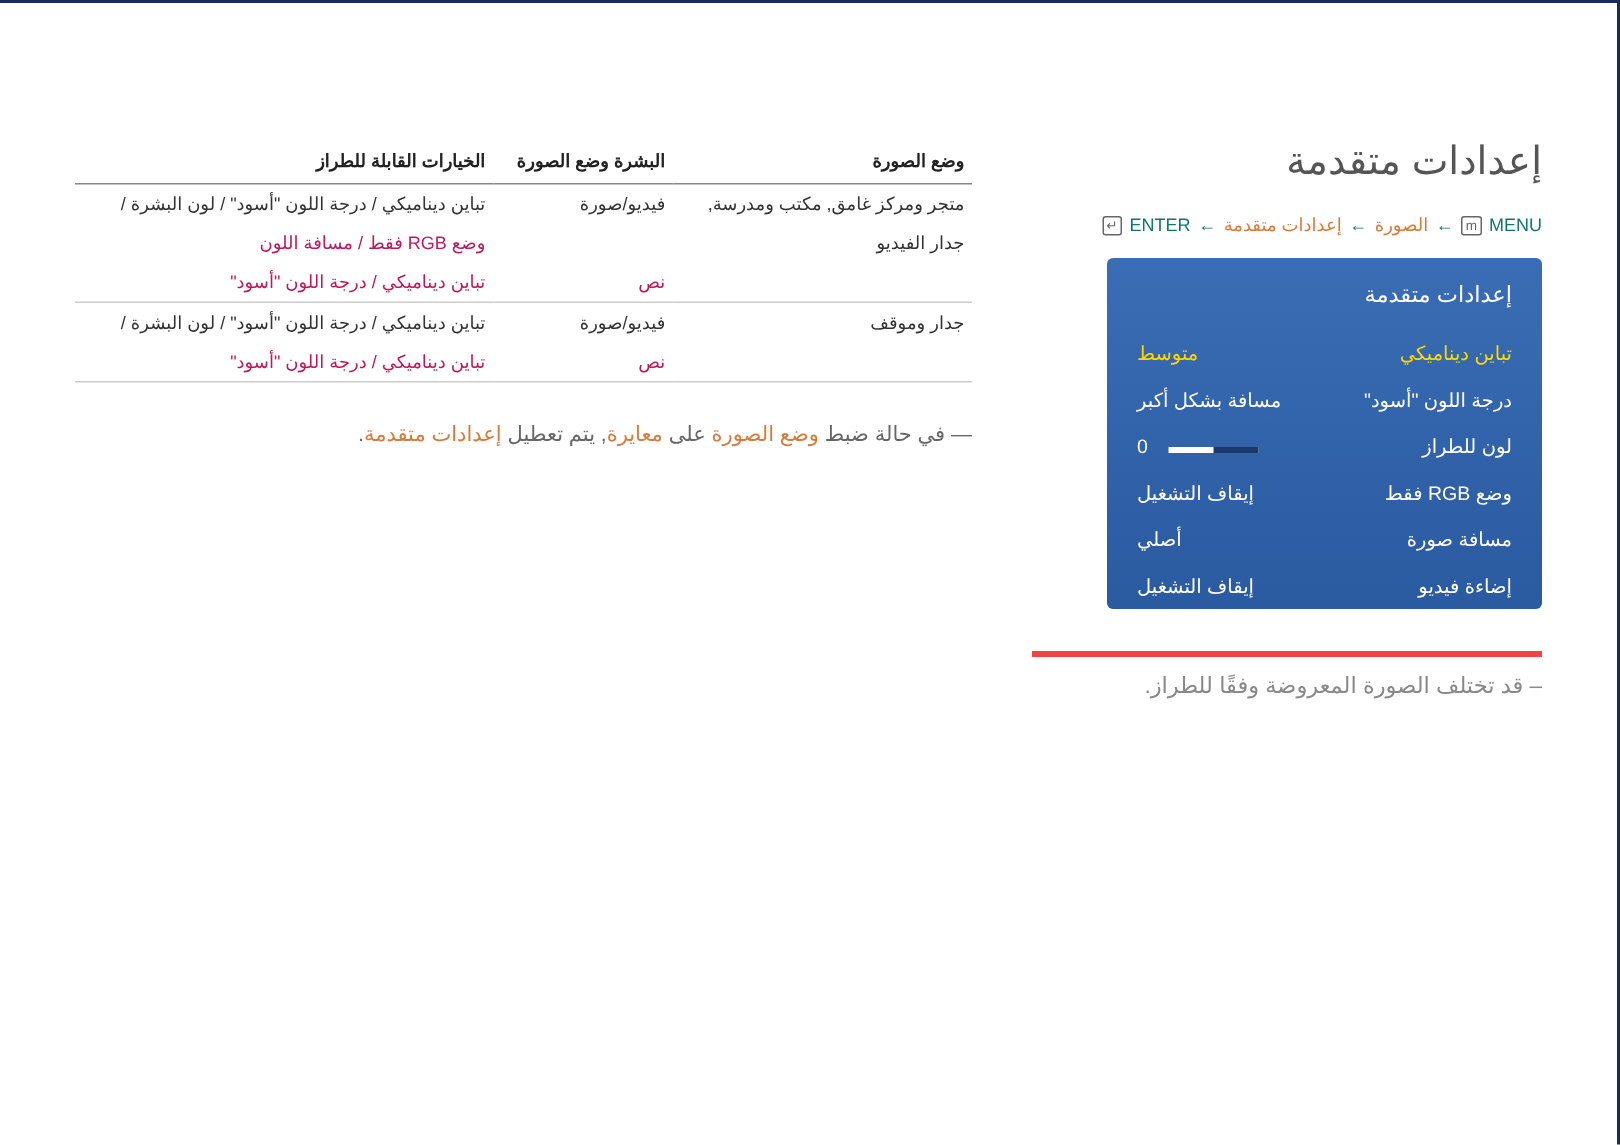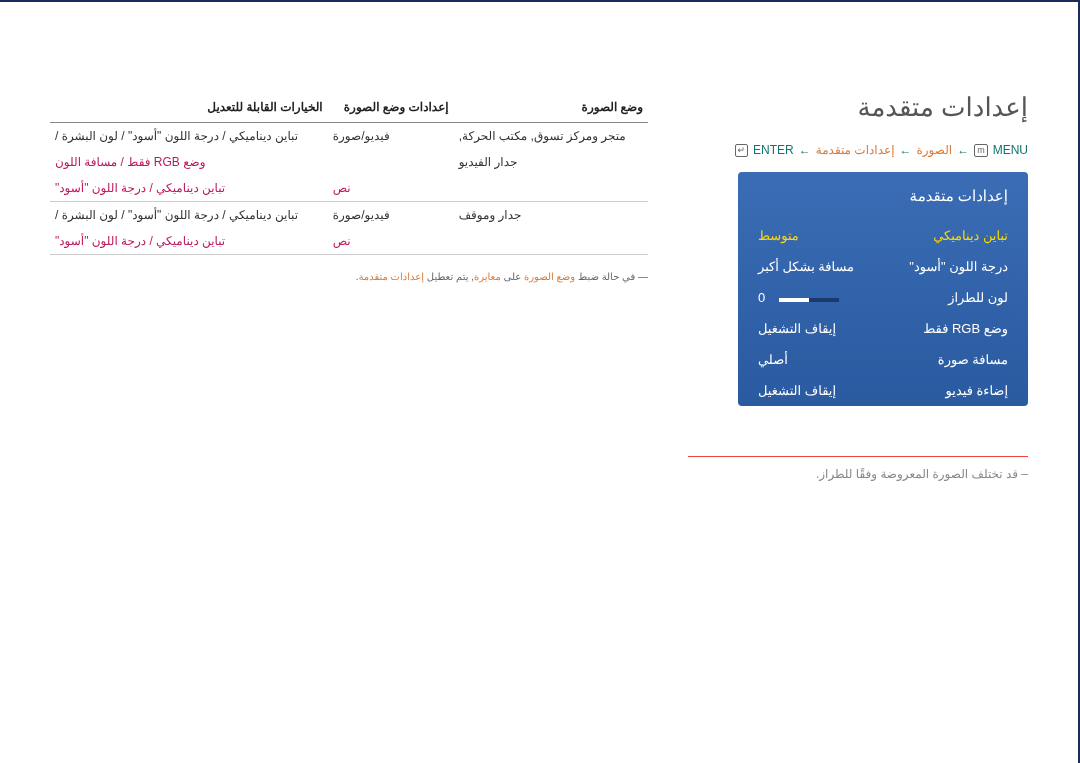--- a/index.html
+++ b/index.html
@@ -13,26 +13,26 @@
     .breadcrumb .orange{color:#d97a3b}
     .breadcrumb .grey{color:#0f766e}
     .osd{background:linear-gradient(#3a6db5,#2a5aa0);border-radius:4px;color:#fff;font-size:13px;width:290px}
     .osd-title{padding:15px 20px;font-size:15px}
     .osd-row{display:flex;justify-content:space-between;padding:8px 20px;align-items:center}
     .osd-row.sel{color:#ffd700}
     .slider{width:60px;height:4px;background:#fff;position:relative;display:inline-block}
     .slider::before{content:'';position:absolute;right:0;top:0;width:50%;height:4px;background:#1a3a6b}
     table{width:100%;border-collapse:collapse;font-size:12px}
     th{color:#222;font-weight:bold;padding:8px 5px;text-align:right;border-bottom:1px solid #888}
-    td{padding:6px 5px;text-align:left;vertical-align:top;color:#333}
+    td{padding:6px 5px;text-align:right;vertical-align:top;color:#333}
     tr.data{border-bottom:1px solid #ccc}
     .orange-cell{color:#be185d}
-    .footnote{font-size:10px;color:#666;margin-top:16px}
+    .footnote{font-size:14px;color:#666;margin-top:26px}
     .footnote .orange{color:#d97a3b}
-    .note{font-size:12px;color:#888;margin-top:50px;padding-top:10px;border-top:1px solid #ef4444}
+    .note{font-size:15px;color:#888;margin-top:28px;padding-top:10px;border-top:4px solid #ef4444}
     .menu-icon,.enter-icon{display:inline-block;border:1px solid #666;padding:0 2px;font-size:9px;line-height:11px;border-radius:2px}
   </style>
 </head>
 <body>
 
 <div class="page">
 <div class="content">
 
 <div class="header-row">
   <div class="right-col">
@@ -77,27 +77,27 @@
               </div>
             </div>
     </div>
   </div>
 
   <div class="left-col">
     <table>
       <thead>
         <tr>
           <th>وضع الصورة</th>
-          <th>إعدادات وضع الصورة</th>
-          <th>الخيارات القابلة للتعديل</th>
+          <th>البشرة وضع الصورة</th>
+          <th>الخيارات القابلة للطراز</th>
         </tr>
       </thead>
       <tbody id="tbody">
               <tr>
-                <td>متجر ومركز تسوق, مكتب الحركة,</td>
+                <td>متجر ومركز غامق, مكتب ومدرسة,</td>
                 <td>فيديو/صورة</td>
                 <td>تباين ديناميكي / درجة اللون "أسود" / لون البشرة /</td>
               </tr>
               <tr>
                 <td>جدار الفيديو</td>
                 <td></td>
                 <td class="orange-cell">وضع RGB فقط / مسافة اللون</td>
               </tr>
               <tr class="data">
                 <td></td>

